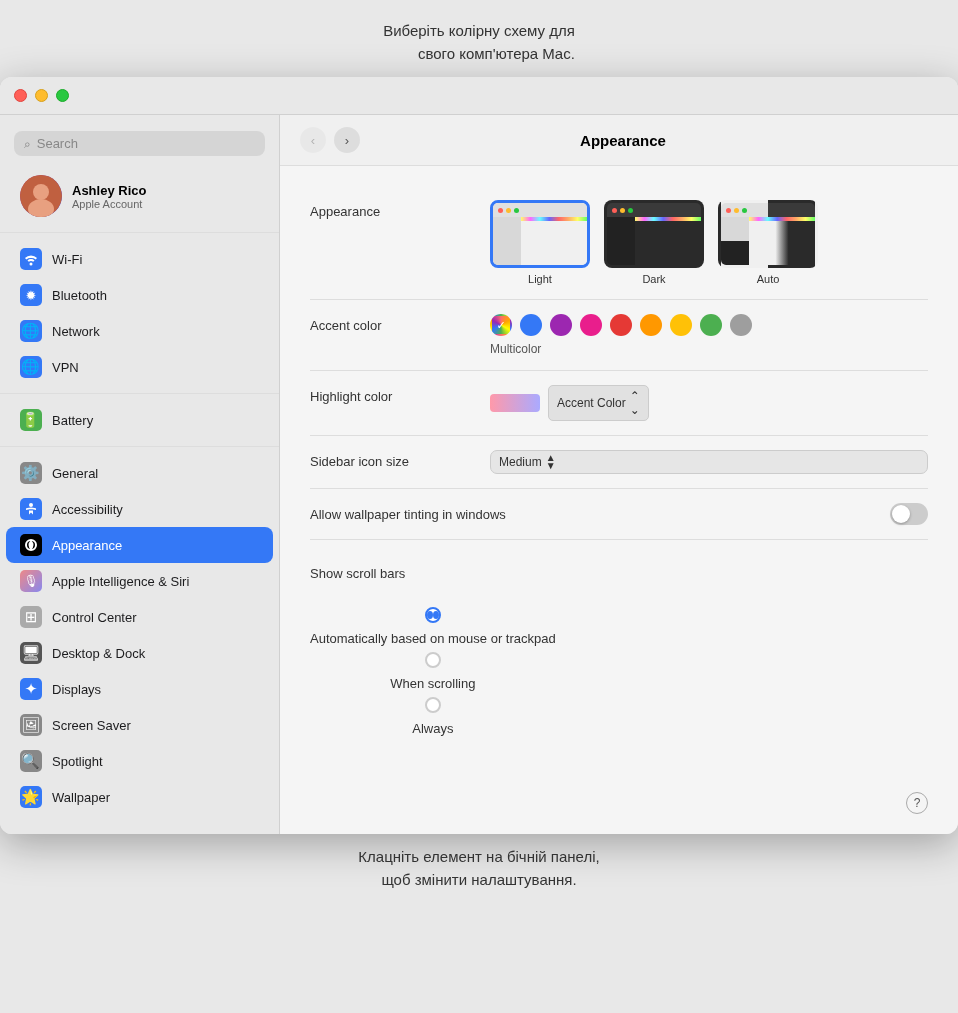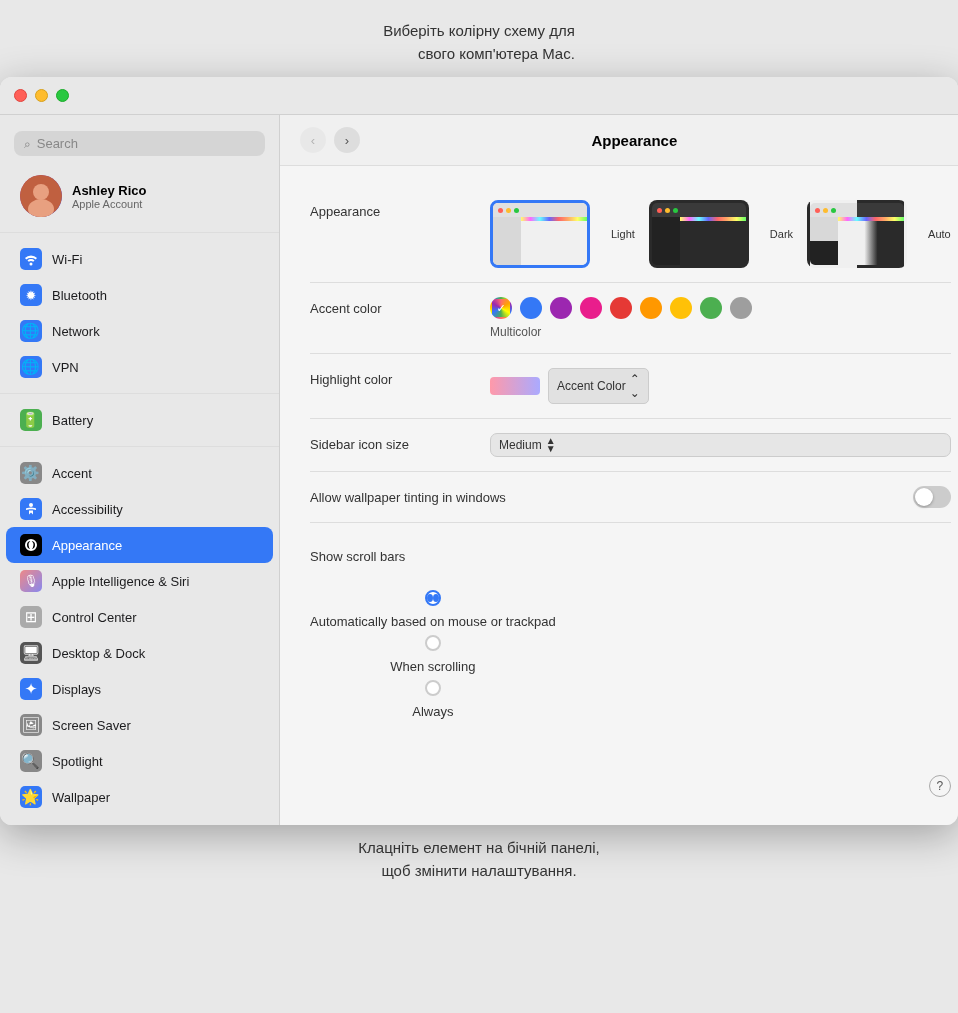--- a/index.html
+++ b/index.html
@@ -275,23 +275,23 @@
 
     
     .theme-options {
       display: flex;
       gap: 14px;
       align-items: flex-end;
     }
 
     .theme-option {
       display: flex;
-      flex-direction: row;
-      align-items: center;
-      gap: 21px;
+      flex-direction: column;
+      align-items: center;
+      gap: 5px;
       cursor: pointer;
     }
 
     .theme-thumbnail {
       width: 100px;
       height: 68px;
       border-radius: 8px;
       overflow: hidden;
       border: 3px solid transparent;
       position: relative;
@@ -655,21 +655,21 @@
 
       <div class="sidebar-item">
         <div class="item-icon icon-battery">🔋</div>
         <span>Battery</span>
       </div>
 
       <div class="divider"></div>
 
       <div class="sidebar-item">
         <div class="item-icon icon-general">⚙️</div>
-        <span>Accent</span>
+        <span>General</span>
       </div>
 
       <div class="sidebar-item">
         <div class="item-icon icon-accessibility">
           <svg width="14" height="14" viewBox="0 0 14 14" fill="white">
             <circle cx="7" cy="3" r="2"></circle>
             <path d="M7 5.5c-3 0-5 1-5 1v1.5c1.5-.5 3-.8 5-.8s3.5.3 5 .8V6.5s-2-1-5-1z"></path>
             <path d="M5 8.5v4l2-2 2 2v-4"></path>
           </svg>
         </div>

